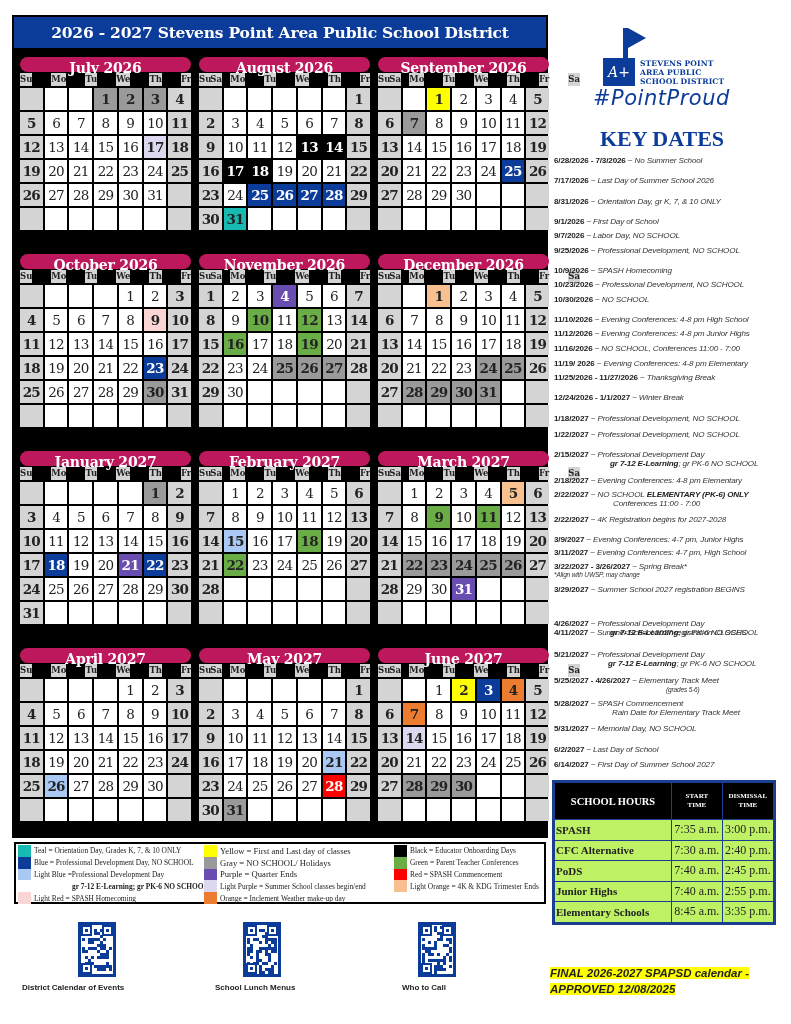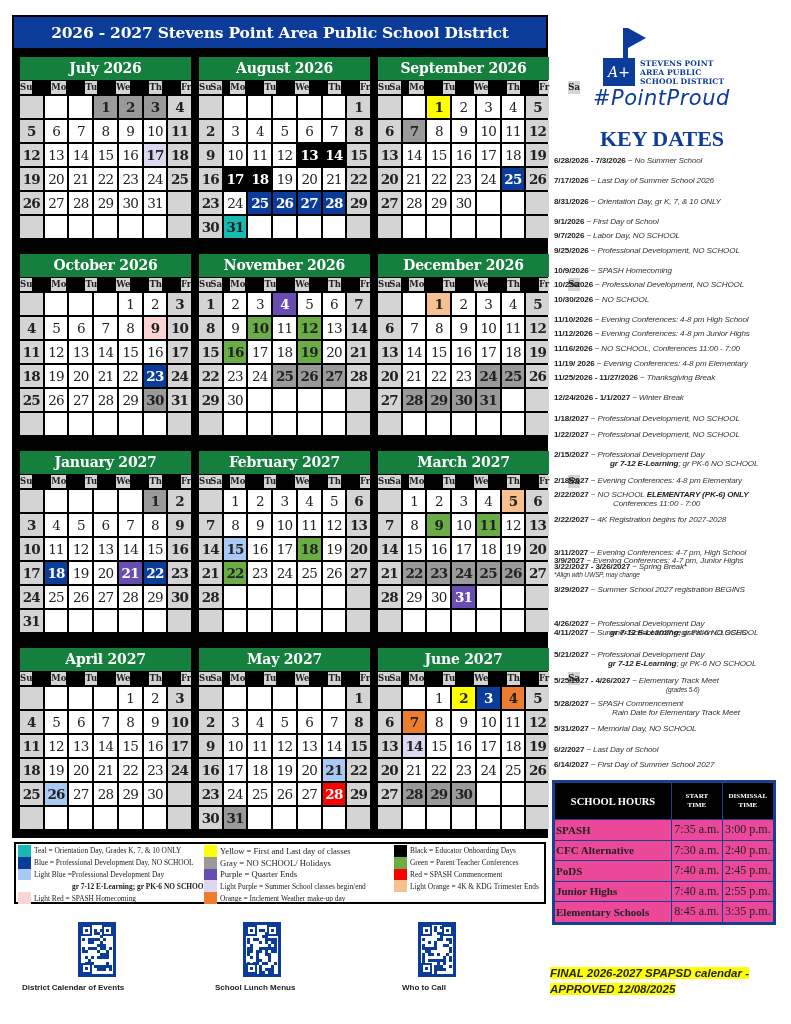--- a/index.html
+++ b/index.html
@@ -1,21 +1,21 @@
 <!DOCTYPE html>
 <html><head>
 <meta charset="utf-8">
 <style>
   html, body { margin:0; padding:0; background:#fff; }
   body { width:791px; height:1024px; position:relative; overflow:hidden; font-family:"DejaVu Serif", serif; }
   .frame { position:absolute; left:12px; top:15px; width:536px; height:823px; background:#000; }
   .title-bar { position:absolute; left:14px; top:17px; width:532px; height:31px; background:#0c3c99; color:#fff;
     font-family:"DejaVu Serif", serif; font-weight:bold; font-size:15.5px; text-align:center; line-height:31px; letter-spacing:-0.2px; }
   .month { position:absolute; width:171px; }
-  .month-title { height:23px; background:#15803d; color:#fff; font-weight:bold; font-size:14px; text-align:center; line-height:23px; letter-spacing:-0.2px; }
+  .month-title { height:15px; background:#be185d; color:#fff; font-weight:bold; font-size:14px; text-align:center; line-height:23px; letter-spacing:-0.2px;border-radius:8px; }
   .dow-row { display:grid; grid-template-columns:repeat(7,1fr); gap:19px; height:13px; margin-top:1px; }
   .dow { background:#d4d4d4; color:#222; font-size:8.5px; font-weight:bold; text-align:center; line-height:13px; }
   .weeks { display:grid; grid-template-columns:repeat(7,1fr); grid-auto-rows:22px; gap:2px; margin-top:2px; }
   .day { background:#fff; color:#222; font-size:13.5px; text-align:center; line-height:22px; font-family:"DejaVu Serif", serif; letter-spacing:-0.8px; }
   .day.we { background:#d4d4d4; font-weight:bold; }
   .day.c-gray { background:#9a9a9a; font-weight:bold; }
   .day.c-black { background:#000; color:#fff; font-weight:bold; }
   .day.c-blue { background:#0c3c99; color:#fff; font-weight:bold; }
   .day.c-teal { background:#17b9b0; color:#222; font-weight:bold; }
   .day.c-yellow { background:#ffff00; font-weight:bold; }
@@ -41,21 +41,21 @@
   .logo-text { position:absolute; left:50px; top:37px; color:#0c3c99; font-family:"DejaVu Serif", serif; font-weight:bold; font-size:7.6px; line-height:9px; letter-spacing:0.1px; }
   .logo-tag { position:absolute; left:3px; top:64px; color:#0c3c99; font-family:"DejaVu Sans", sans-serif; font-style:italic; font-size:21px; letter-spacing:0.5px; }
 
   .key-title { position:absolute; left:552px; top:126px; width:220px; text-align:center; color:#0c3c99; font-family:"Liberation Serif", serif; font-weight:bold; font-size:22px; }
   .key-list { position:absolute; left:554px; top:0; width:237px; }
   .kd { position:absolute; left:0; font-size:8.1px; color:#333; white-space:nowrap; font-family:"Liberation Sans", sans-serif; letter-spacing:-0.15px; }
   .kd b { font-weight:bold; color:#222; }
   .kd i { font-style:italic; }
   .kd .sub { display:block; font-style:italic; }
 
-  .hours { position:absolute; left:552px; top:780px; width:224px; border:2px solid #1b3f8f; box-sizing:border-box; background:#ec4899; }
+  .hours { position:absolute; left:552px; top:780px; width:224px; border:2px solid #1b3f8f; box-sizing:border-box; background:#bef264; }
   .hours table { border-collapse:collapse; width:100%; font-family:"Liberation Serif", serif; }
   .hours th { background:#000; color:#fff; font-weight:bold; border:1.5px solid #1b3f8f; height:34px; }
   .hours th.h-main { font-size:10.5px; width:114px; }
   .hours th.h-sub { font-size:7px; line-height:9px; }
   .hours td { border:1.5px solid #1b3f8f; height:17.5px; font-size:10.2px; color:#222; }
   .hours td.name { font-weight:bold; padding-left:1px; font-size:11px; }
   .hours td.t { text-align:center; font-size:12px; }
 
   .qr { position:absolute; top:922px; width:38px; height:55px; background:#0c3c99; }
   .qr-inner { position:absolute; left:3px; top:3px; right:3px; bottom:3px; background:#fff; }
@@ -838,21 +838,21 @@
     <div class="kd" style="top: 344px;"><b>11/16/2026</b> ~ <i>NO SCHOOL, Conferences 11:00 - 7:00</i></div>
     <div class="kd" style="top: 359px;"><b>11/19/ 2026</b> ~ <i>Evening Conferences: 4-8 pm Elementary</i></div>
     <div class="kd" style="top: 373px;"><b>11/25/2026 - 11/27/2026</b> ~ <i>Thanksgiving Break</i></div>
     <div class="kd" style="top: 393px;"><b>12/24/2026 - 1/1/2027</b> ~ <i>Winter Break</i></div>
     <div class="kd" style="top: 414px;"><b>1/18/2027</b> ~ <i>Professional Development, NO SCHOOL</i></div>
     <div class="kd" style="top: 430px;"><b>1/22/2027</b> ~ <i>Professional Development, NO SCHOOL</i></div>
     <div class="kd" style="top: 450px;"><b>2/15/2027</b> ~ <i>Professional Development Day</i><span class="sub" style="padding-left: 56px;"><b>gr 7-12 E-Learning</b><span>; gr PK-6 NO SCHOOL</span></span></div>
     <div class="kd" style="top: 476px;"><b>2/18/2027</b> ~ <i>Evening Conferences: 4-8 pm Elementary</i></div>
     <div class="kd" style="top: 490px;"><b>2/22/2027</b> ~ <i>NO SCHOOL </i><b style="font-style: italic;">ELEMENTARY (PK-6) ONLY</b><span class="sub" style="padding-left: 59px;"><span>Conferences 11:00 - 7:00</span></span></div>
     <div class="kd" style="top: 515px;"><b>2/22/2027</b> ~ <i>4K Registration begins for 2027-2028</i></div>
-    <div class="kd" style="top: 535px; margin-top: 21px;"><b>3/9/2027</b> ~ <i>Evening Conferences: 4-7 pm, Junior Highs</i></div>
+    <div class="kd" style="top: 535px;"><b>3/9/2027</b> ~ <i>Evening Conferences: 4-7 pm, Junior Highs</i></div>
     <div class="kd" style="top: 548px;"><b>3/11/2027</b> ~ <i>Evening Conferences: 4-7 pm, High School</i></div>
     <div class="kd" style="top: 562px;"><b>3/22/2027 - 3/26/2027</b> ~ <i>Spring Break*</i><span class="sub" style="font-size: 6.5px;">*Align with UWSP, may change</span></div>
     <div class="kd" style="top: 585px;"><b>3/29/2027</b> ~ <i>Summer School 2027 registration BEGINS</i></div>
     <div class="kd" style="top: 628px;"><b>4/11/2027</b> ~ <i>Summer School 2027 registration CLOSES</i></div>
     <div class="kd" style="top: 619px;"><b>4/26/2027</b> ~ <i>Professional Development Day</i><span class="sub" style="padding-left: 56px;"><b>gr 7-12 E-Learning</b><span>; gr PK-6 NO SCHOOL</span></span></div>
     <div class="kd" style="top: 650px;"><b>5/21/2027</b> ~ <i>Professional Development Day</i><span class="sub" style="padding-left: 54px;"><b>gr 7-12 E-Learning</b><span>; gr PK-6 NO SCHOOL</span></span></div>
     <div class="kd" style="top: 676px;"><b>5/25/2027 - 4/26/2027</b> ~ <i>Elementary Track Meet</i><span class="sub" style="padding-left: 112px;"><span style="font-size: 6.5px;">(grades 5-6)</span></span></div>
     <div class="kd" style="top: 699px;"><b>5/28/2027</b> ~ <i>SPASH Commencement</i><span class="sub" style="padding-left: 58px;"><span>Rain Date for Elementary Track Meet</span></span></div>
     <div class="kd" style="top: 724px;"><b>5/31/2027</b> ~ <i>Memorial Day, NO SCHOOL</i></div>
     <div class="kd" style="top: 745px;"><b>6/2/2027</b> ~ <i>Last Day of School</i></div>

